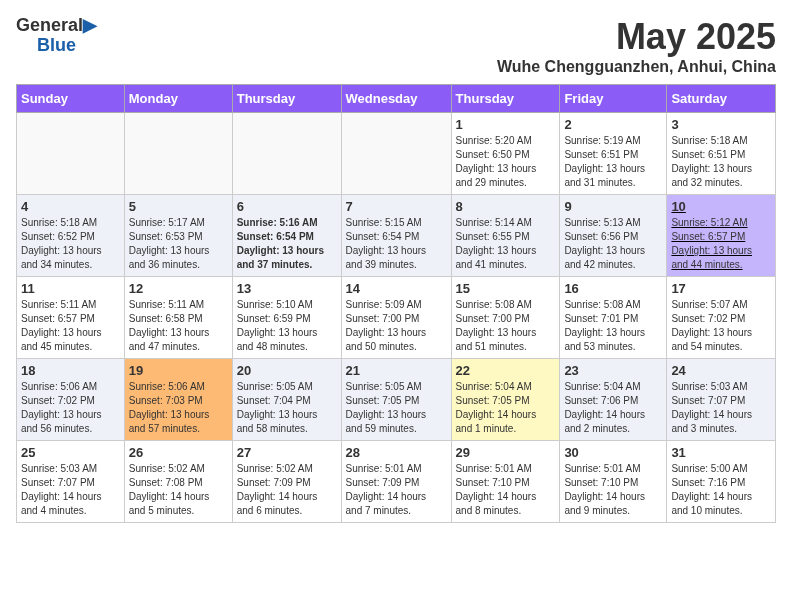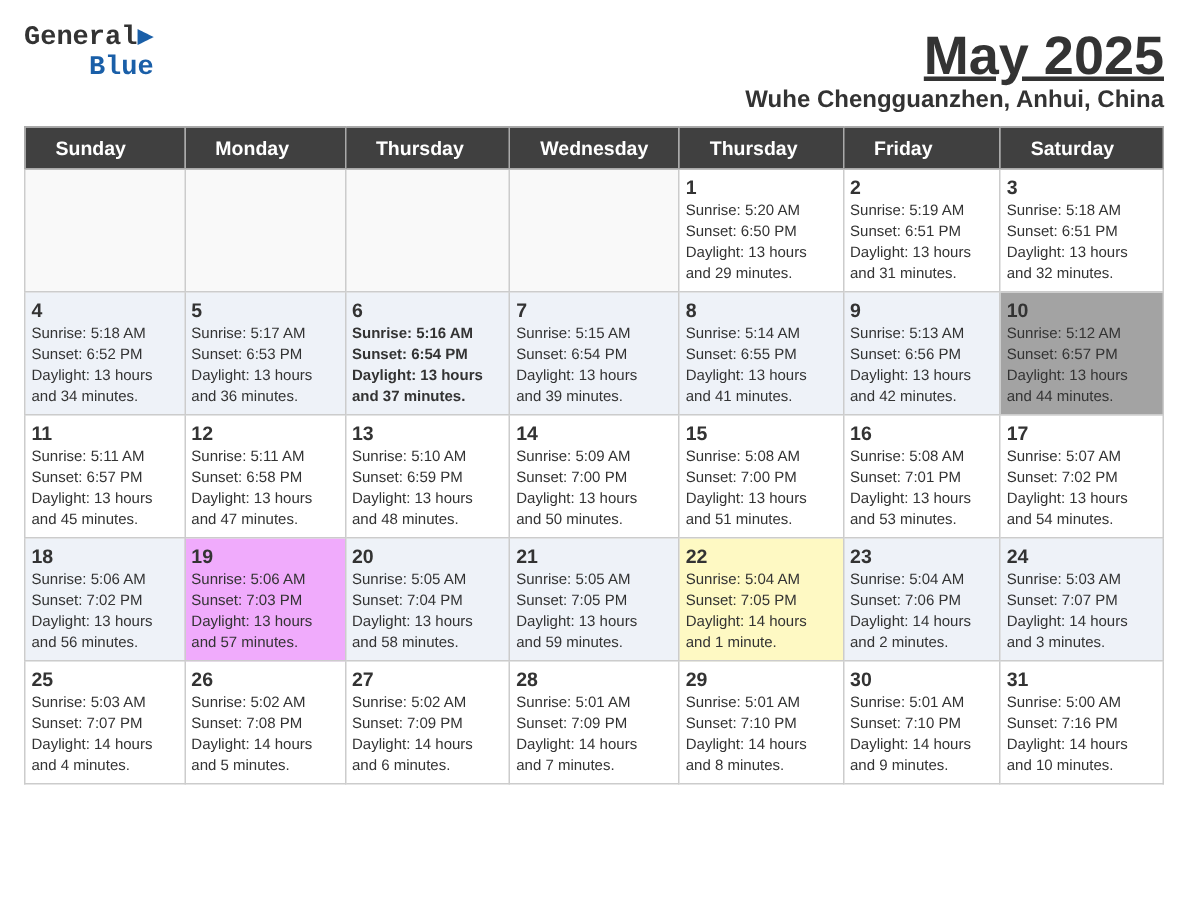--- a/index.html
+++ b/index.html
@@ -15,31 +15,31 @@
       justify-content: space-between;
       align-items: flex-start;
       margin-bottom: 8px;
     }
     .logo {
       display: flex;
       align-items: center;
       gap: 4px;
     }
     .title-block { text-align: right; }
-    .title-block h1 { font-size: 36px; font-weight: bold; color: #333; text-decoration: underline; }
+    .title-block h1 { font-size: 36px; font-weight: bold; color: #333; }
     .title-block h2 { font-size: 16px; font-weight: bold; color: #333; }
     table {
       width: 100%;
       border-collapse: collapse;
       font-size: 11px;
     }
     th {
-      background-color: #404040;
+      background-color: #8b5cf6;
       color: #fff;
-      padding: 6px 20px;
+      padding: 6px 4px;
       text-align: left;
       font-size: 13px;
       border: 1px solid #aaa;
     }
     td {
       border: 1px solid #ccc;
       vertical-align: top;
       padding: 4px;
       height: 80px;
       width: 113px;
@@ -49,21 +49,21 @@
     .day-num { font-weight: bold; font-size: 13px; color: #333; display: block; margin-bottom: 2px; }
     .day-info { font-size: 10px; color: #333; line-height: 1.4; }
     tr:nth-child(odd) td:not(.empty) { background: #fff; }
     tr:nth-child(even) td:not(.empty) { background: #eef2f8; }
   </style>
 </head>
 <body>
 
 <div class="header">
   <div class="logo">
-    <div style="display:flex;flex-direction:column;align-items:flex-end;font-family:Liberation Mono, monospace;">
+    <div style="display:flex;flex-direction:column;align-items:center;">
       <span style="font-size:18px;font-weight:bold;color:#333;line-height:1.1;">
         <span style="color:#333;">General</span><span style="color:#1a5fa8;">▶</span>
       </span>
       <span style="font-size:18px;font-weight:bold;color:#1a5fa8;line-height:1.1;">Blue</span>
     </div>
   </div>
   <div class="title-block">
     <h1>May 2025</h1>
     <h2>Wuhe Chengguanzhen, Anhui, China</h2>
   </div>
@@ -145,21 +145,21 @@
 Daylight: 13 hours
 and 41 minutes.</div>
         </td>
         <td style="background: rgb(238, 242, 248);">
           <span class="day-num">9</span>
           <div class="day-info" style="white-space: pre-line;">Sunrise: 5:13 AM
 Sunset: 6:56 PM
 Daylight: 13 hours
 and 42 minutes.</div>
         </td>
-        <td style="background: #a3a3a3;">
+        <td style="background: #c4b5fd; text-decoration: underline;">
           <span class="day-num">10</span>
           <div class="day-info" style="white-space: pre-line;">Sunrise: 5:12 AM
 Sunset: 6:57 PM
 Daylight: 13 hours
 and 44 minutes.</div>
         </td>
       </tr>
       <tr>
         <td>
           <span class="day-num">11</span>
@@ -212,21 +212,21 @@
         </td>
       </tr>
       <tr>
         <td style="background: rgb(238, 242, 248);">
           <span class="day-num">18</span>
           <div class="day-info" style="white-space: pre-line;">Sunrise: 5:06 AM
 Sunset: 7:02 PM
 Daylight: 13 hours
 and 56 minutes.</div>
         </td>
-        <td style="background: #f0abfc;">
+        <td style="background: #fdba74;">
           <span class="day-num">19</span>
           <div class="day-info" style="white-space: pre-line;">Sunrise: 5:06 AM
 Sunset: 7:03 PM
 Daylight: 13 hours
 and 57 minutes.</div>
         </td>
         <td style="background: rgb(238, 242, 248);">
           <span class="day-num">20</span>
           <div class="day-info" style="white-space: pre-line;">Sunrise: 5:05 AM
 Sunset: 7:04 PM

